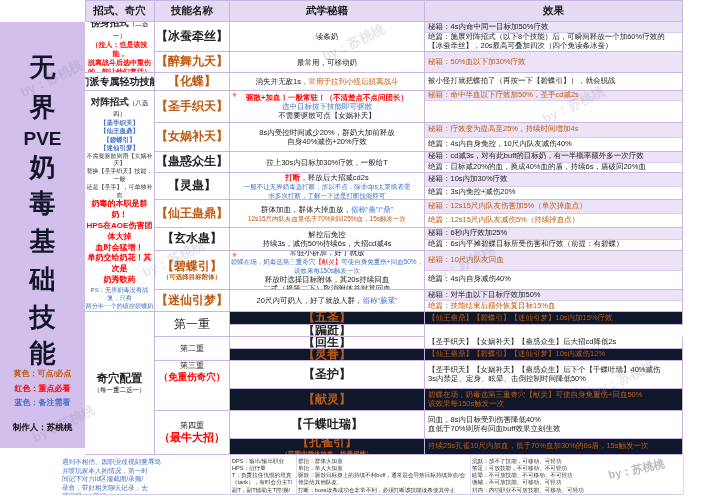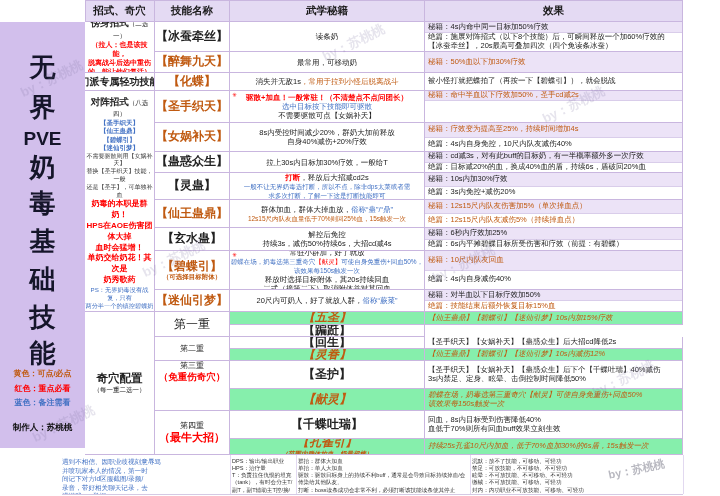--- a/index.html
+++ b/index.html
@@ -8,21 +8,21 @@
   .cell{position:absolute;box-sizing:border-box;border-right:1px solid #c9b6df;border-bottom:1px solid #c9b6df;overflow:hidden;font-size:7.5px;line-height:1.2;color:#222;background:#fff;}
   .hcell{position:absolute;top:0;height:22px;box-sizing:border-box;background:#e4daf3;border-right:1px solid #c9b6df;border-bottom:1px solid #c9b6df;border-top:1px solid #c9b6df;display:flex;align-items:center;justify-content:center;font-weight:700;font-size:10.5px;color:#1a1a1a;}
   .namec{display:flex;flex-direction:column;align-items:center;justify-content:center;text-align:center;}
   .name{font-weight:700;font-size:12px;line-height:1.15;}
   .sub{font-size:6.5px;font-weight:700;line-height:1.1;}
   .descc{display:flex;flex-direction:column;align-items:center;justify-content:center;text-align:center;}
   .fxc{display:flex;flex-direction:column;}
   .fxg{flex:1;display:flex;flex-direction:column;justify-content:center;padding:0 3px;line-height:1.18;}
   .fxg.band{background:#ece3f7;}
   .fxg:not(:last-child){border-bottom:1px solid #d9cdea;}
-  .pale{background:#86efac;font-style:italic;}
+  .pale{background:#0f172a;}
   .ln{white-space:nowrap;}
   .k{color:#222;} .o{color:#c05a11;} .r{color:#ff0000;} .b{color:#4372c4;}
   .bd{font-weight:700;} .sm{font-size:6.5px;}
   .vline{position:absolute;width:0;border-left:1px solid #c9b6df;}
   .hline{position:absolute;height:0;border-top:1px solid #d5cae4;}
   #banner{position:absolute;left:0;top:22px;width:85px;height:426px;background:#d2bfec;}
   .bchar{position:absolute;width:85px;text-align:center;font-weight:900;color:#15152a;}
   .legend-line{position:absolute;width:85px;text-align:center;font-weight:700;font-size:8px;}
   .author{position:absolute;width:85px;text-align:center;font-weight:700;font-size:8.5px;color:#111;}
   .sidec{display:flex;flex-direction:column;align-items:center;text-align:center;}

